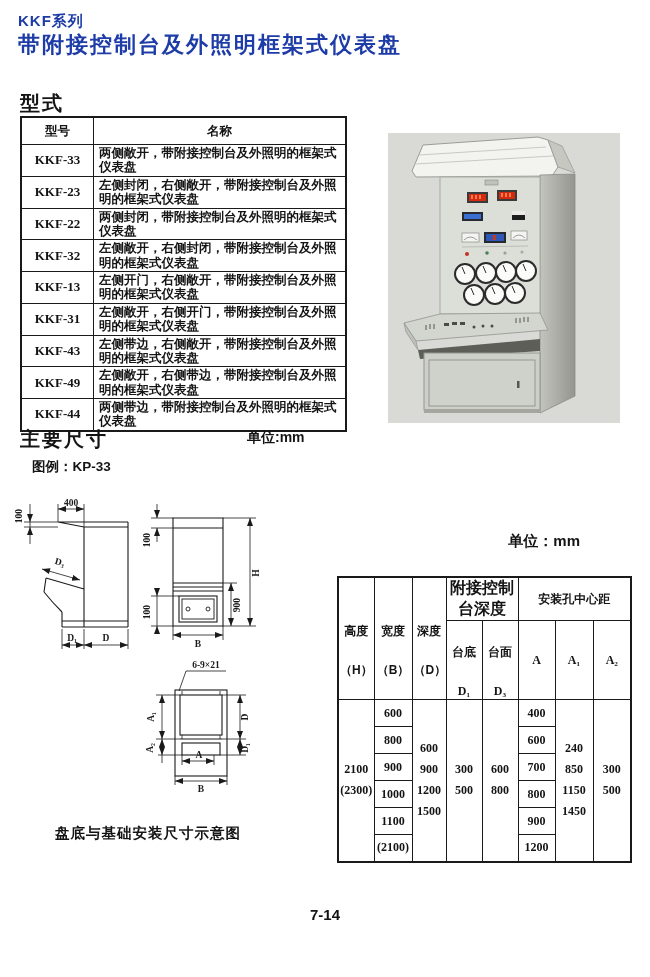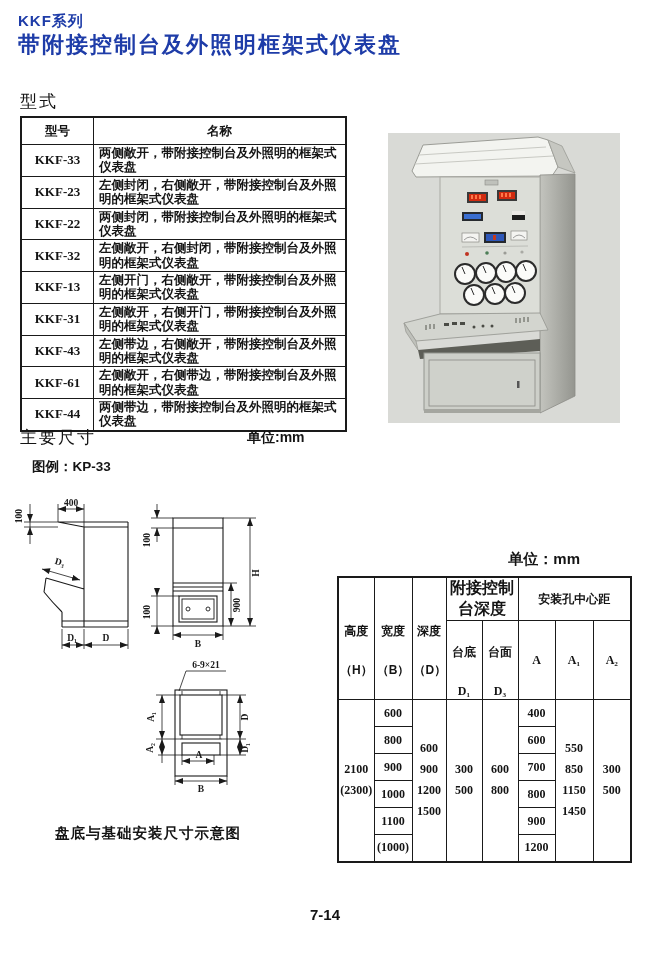--- a/index.html
+++ b/index.html
@@ -1,21 +1,21 @@
 <!DOCTYPE html>
 <html><head>
 <meta charset="utf-8">
 <style>
   html,body{margin:0;padding:0;}
   body{width:650px;height:977px;background:#ffffff;position:relative;
        font-family:"Liberation Sans","DejaVu Sans",sans-serif;color:#141414;}
   .abs{position:absolute;}
   .series{left:18px;top:12px;font-size:15px;font-weight:bold;color:#1e3ca8;letter-spacing:1px;}
   .doc-title{left:18px;top:30px;font-size:22px;font-weight:bold;color:#1e3ca8;letter-spacing:2px;}
-  .sec-head{font-size:17px;font-weight:normal;letter-spacing:2px;}
+  .sec-head{font-size:20px;font-weight:bold;letter-spacing:2px;}
   .unit{font-size:14px;font-weight:bold;}
   .legend{left:32px;top:458px;font-size:13.5px;font-weight:bold;}
   
   table{border-collapse:collapse;}
   .mtable{left:20px;top:116px;width:327px;table-layout:fixed;}
   .mtable th,.mtable td{border:1px solid #1a1a1a;font-size:12.5px;font-weight:bold;padding:1px 5px;}
   .mtable{border:2px solid #1a1a1a;}
   .mtable thead th{height:24px;text-align:center;}
   .mtable td.mod{text-align:center;width:61px;font-family:"Liberation Serif","DejaVu Serif",serif;font-size:13px;}
   .mtable td.nm{line-height:1.15;text-align:left;}
@@ -73,21 +73,21 @@
       </tr>
     <tr>
         <td class="mod">KKF-31</td>
         <td class="nm">左侧敞开，右侧开门，带附接控制台及外照明的框架式仪表盘</td>
       </tr>
     <tr>
         <td class="mod">KKF-43</td>
         <td class="nm">左侧带边，右侧敞开，带附接控制台及外照明的框架式仪表盘</td>
       </tr>
     <tr>
-        <td class="mod">KKF-61</td>
+        <td class="mod">KKF-49</td>
         <td class="nm">左侧敞开，右侧带边，带附接控制台及外照明的框架式仪表盘</td>
       </tr>
     <tr>
         <td class="mod">KKF-44</td>
         <td class="nm">两侧带边，带附接控制台及外照明的框架式仪表盘</td>
       </tr>
   </tbody>
 </table>
 
 <svg class="abs" style="left:388px;top:133px;" width="232" height="290" viewBox="0 0 232 290">
@@ -283,21 +283,21 @@
     <text x="153" y="260" transform="rotate(-90,153,260)">A₂</text>
     <text x="248" y="229" transform="rotate(-90,248,229)">D</text>
     <text x="248" y="260" transform="rotate(-90,248,260)">D₁</text>
     <text x="199" y="270">A</text>
     <text x="201" y="304">B</text>
   </g>
 </svg>
 
 <div class="abs caption">盘底与基础安装尺寸示意图</div>
 
-<div class="abs" style="left:480px;top:550px;width:100px;text-align:right;font-size:15px;font-weight:bold;">单位：mm</div>
+<div class="abs" style="left:480px;top:532px;width:100px;text-align:right;font-size:15px;font-weight:bold;">单位：mm</div>
 
 <table class="dtable abs">
   <colgroup>
     <col style="width:36px">
       <col style="width:38px">
       <col style="width:34px">
       <col style="width:36px">
     <col style="width:36px">
       <col style="width:37px">
       <col style="width:38px">
@@ -350,21 +350,21 @@
       <td rowspan="6" class="ml">
           <div>300</div>
           <div>500</div>
         </td>
       <td rowspan="6" class="ml">
           <div>600</div>
           <div>800</div>
         </td>
       <td>400</td>
       <td rowspan="6" class="ml">
-          <div>550</div>
+          <div>240</div>
           <div>850</div>
           <div>1150</div>
           <div>1450</div>
         </td>
       <td rowspan="6" class="ml">
           <div>300</div>
           <div>500</div>
         </td>
     </tr>
     <tr>
@@ -377,21 +377,21 @@
       </tr>
     <tr>
         <td>1000</td>
         <td>800</td>
       </tr>
     <tr>
         <td>1100</td>
         <td>900</td>
       </tr>
     <tr>
-        <td>(1000)</td>
+        <td>(2100)</td>
         <td>1200</td>
       </tr>
   </tbody>
 </table>
 
 <div class="abs notes">
 </div>
 
 <div class="abs pageno">7-14</div>
 

